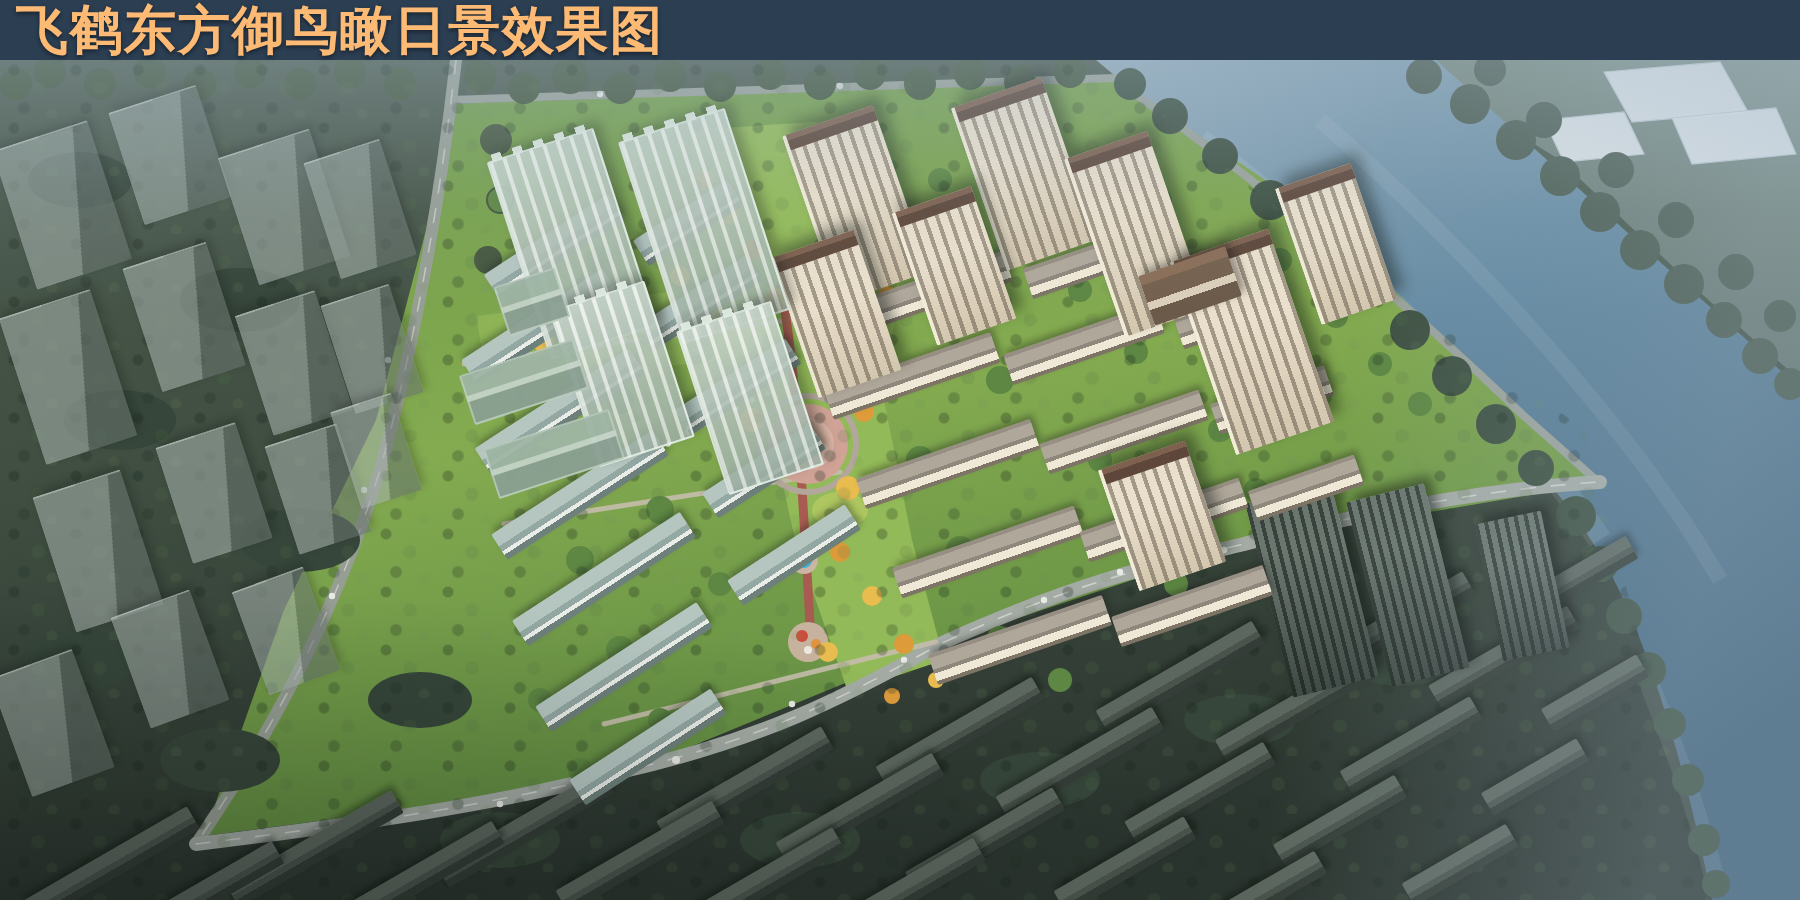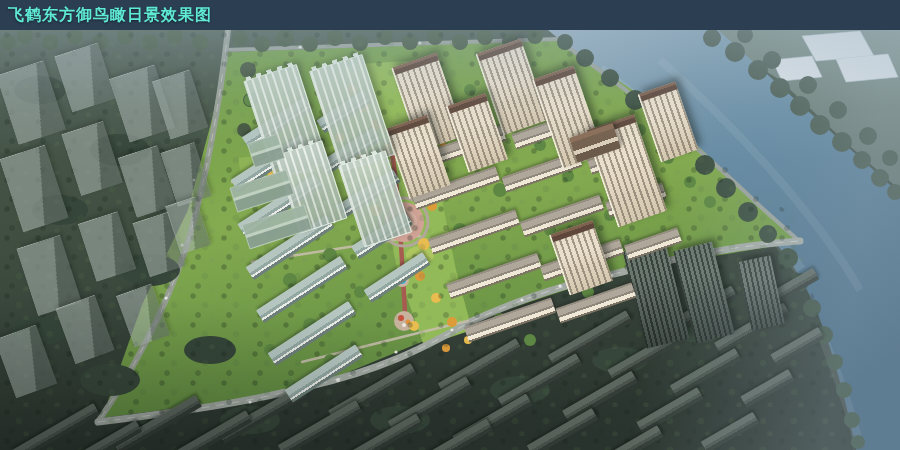--- a/index.html
+++ b/index.html
@@ -1,18 +1,18 @@
 <!DOCTYPE html>
 <html><head>
 <meta charset="utf-8">
 <style>
   html,body{margin:0;padding:0;background:#111;}
   .stage{position:relative;width:900px;height:450px;overflow:hidden;font-family:"Liberation Sans",sans-serif;background:#3d4c40;}
   .titlebar{position:absolute;left:0;top:0;width:900px;height:30px;background:#2b3e52;z-index:50;}
-  .titlebar .title{display:block;line-height:30px;padding-left:8px;font-size:16px;font-weight:bold;color:#5eead4;letter-spacing:1px;text-shadow:0 1px 2px rgba(0,0,0,.45);}
+  .titlebar .title{display:block;line-height:30px;padding-left:8px;font-size:26px;font-weight:bold;color:#fdba74;letter-spacing:1px;text-shadow:0 1px 2px rgba(0,0,0,.45);}
   .scene{position:absolute;left:0;top:30px;width:900px;height:420px;overflow:hidden;}
   .scene svg{position:absolute;left:0;top:0;}
   .layer{position:absolute;left:0;top:0;width:900px;height:420px;pointer-events:none;}
   .layer i{position:absolute;display:block;border-radius:1px;}
   
   .box{background:linear-gradient(104deg,rgba(164,176,170,.58) 62%,rgba(104,116,110,.58) 62%);border-top:1px solid rgba(214,224,218,.45);box-shadow:2px -2px 4px rgba(14,20,16,.25);}
   
   .d{height:13px;background:linear-gradient(180deg,#5c675f 0 6px,#4a544d 6px 9px,#343d37 9px 13px);box-shadow:2px -2px 3px rgba(10,14,11,.4);}
   
   .t{height:15px;background:linear-gradient(180deg,#b5c6c1 0 7px,#93a7a3 7px 10px,#e9ece7 10px 12px,#6e807b 12px 15px);box-shadow:2px -2px 3px rgba(25,35,27,.35);}

